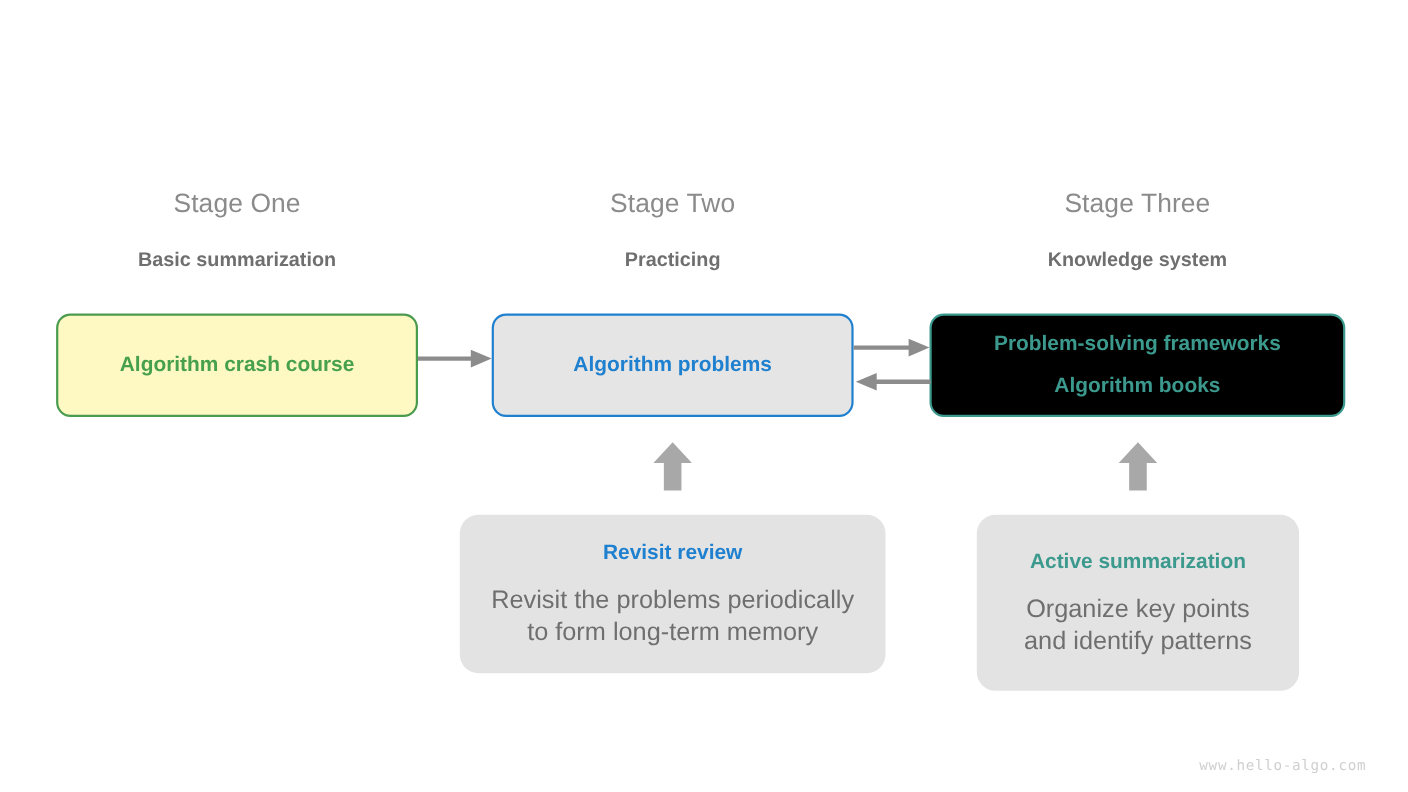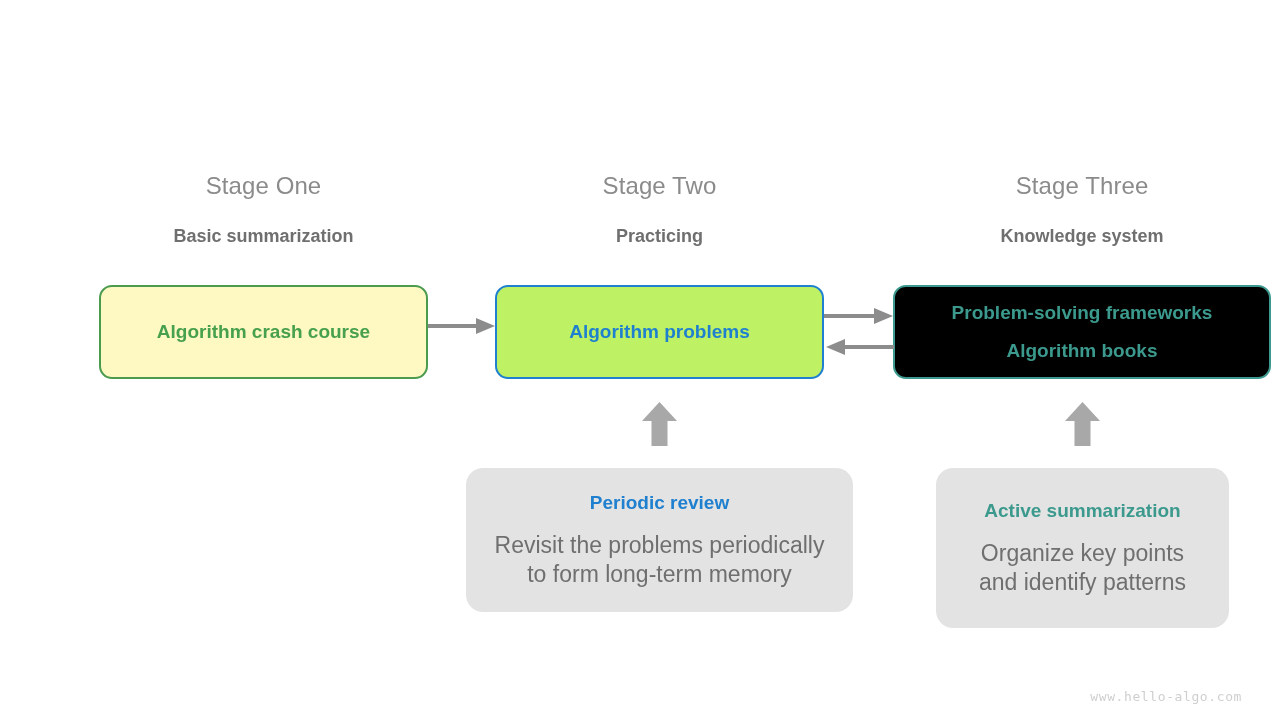--- a/index.html
+++ b/index.html
@@ -11,21 +11,20 @@
     width: 1280px;
     height: 720px;
     position: relative;
     overflow: hidden;
     font-family: "Liberation Sans", sans-serif;
     -webkit-font-smoothing: antialiased;
   }
   .canvas {
     position: absolute;
     inset: 0;
-    margin-left: 48px;
   }
 
   
   .stage-head {
     position: absolute;
     text-align: center;
     white-space: nowrap;
   }
   .stage-title {
     font-size: 24px;
@@ -65,21 +64,21 @@
   .box-green {
     left: 51px;  top: 285px;  width: 329px; height: 94px;
     border-color: #4b9b4f;
     background: #fef9c3;
   }
   .box-green .line { color: #47a04d; }
 
   .box-blue {
     left: 447px; top: 285px;  width: 329px; height: 94px;
     border-color: #1f80cf;
-    background: #bef264;
+    background: #e5e5e5;
   }
   .box-blue .line { color: #1f80cf; }
 
   .box-teal {
     left: 845px; top: 285px;  width: 378px; height: 94px;
     border-color: #3b9a8d;
     background: #000000;
   }
   .box-teal .line { color: #3b9a8d; }
 
@@ -182,21 +181,21 @@
 
   <svg class="arrow-svg" style="left:594px; top:402px;" width="35" height="44" viewBox="0 0 35 44">
     <polygon points="17.5,0 35,19 25.5,19 25.5,44 9.5,44 9.5,19 0,19" fill="#a8a8a8"></polygon>
   </svg>
 
   <svg class="arrow-svg" style="left:1017px; top:402px;" width="35" height="44" viewBox="0 0 35 44">
     <polygon points="17.5,0 35,19 25.5,19 25.5,44 9.5,44 9.5,19 0,19" fill="#a8a8a8"></polygon>
   </svg>
 
   <div class="note-card note-left">
-    <div class="note-title title-blue">Periodic review</div>
+    <div class="note-title title-blue">Revisit review</div>
     <div class="note-body">Revisit the problems periodically
 to form long-term memory</div>
   </div>
 
   <div class="note-card note-right">
     <div class="note-title title-teal">Active summarization</div>
     <div class="note-body">Organize key points
 and identify patterns</div>
   </div>
 

